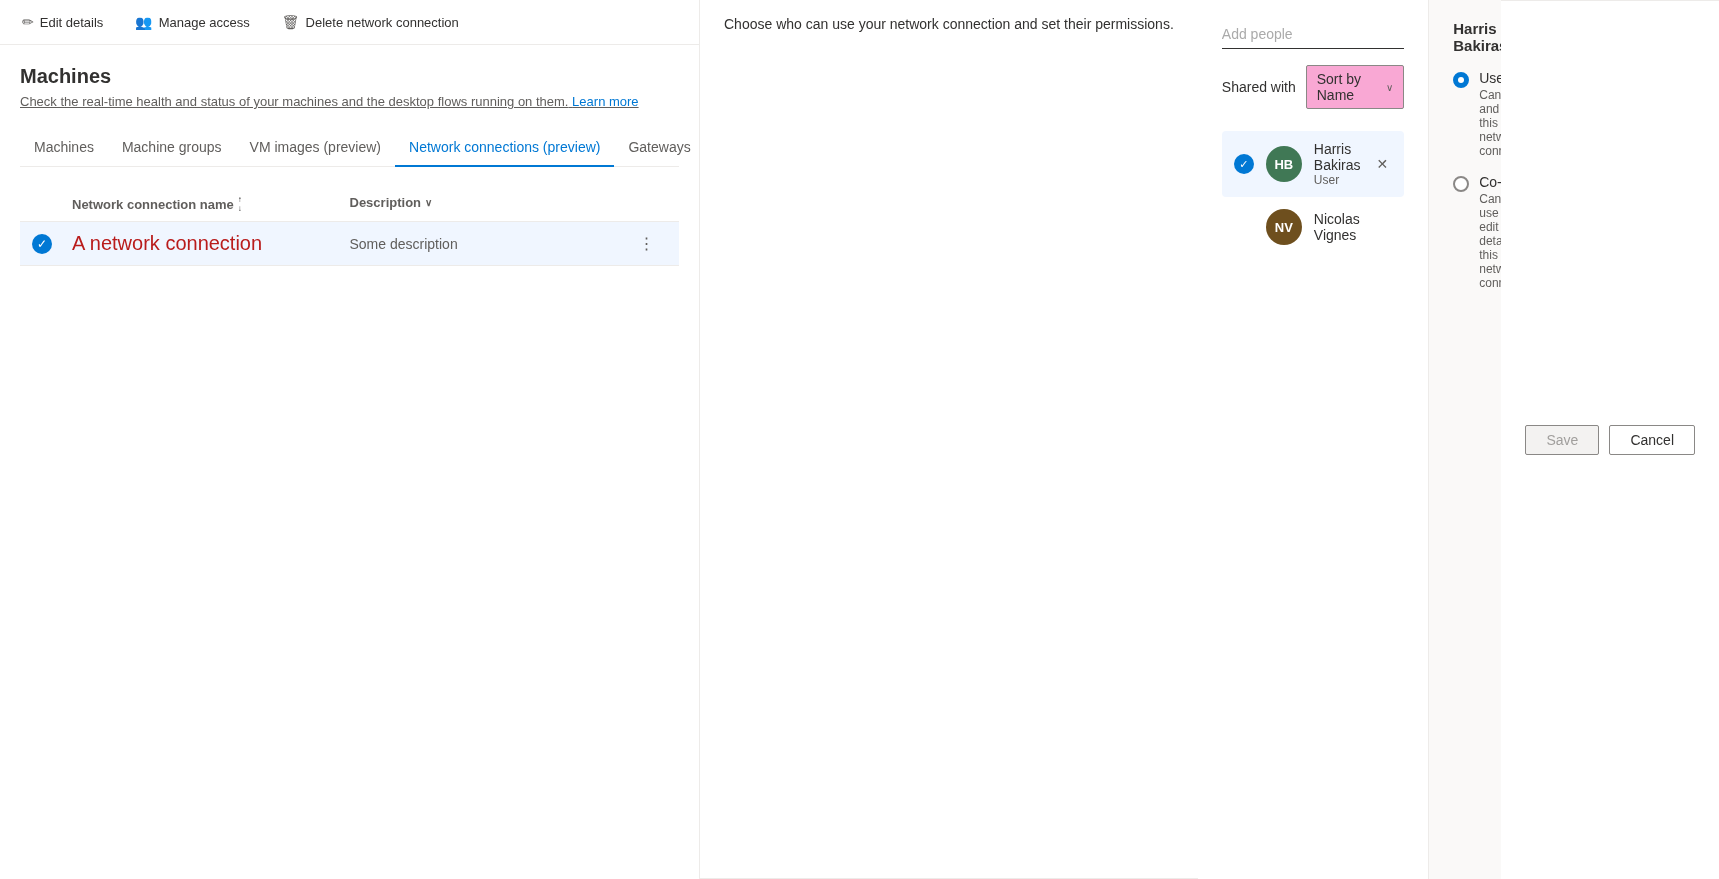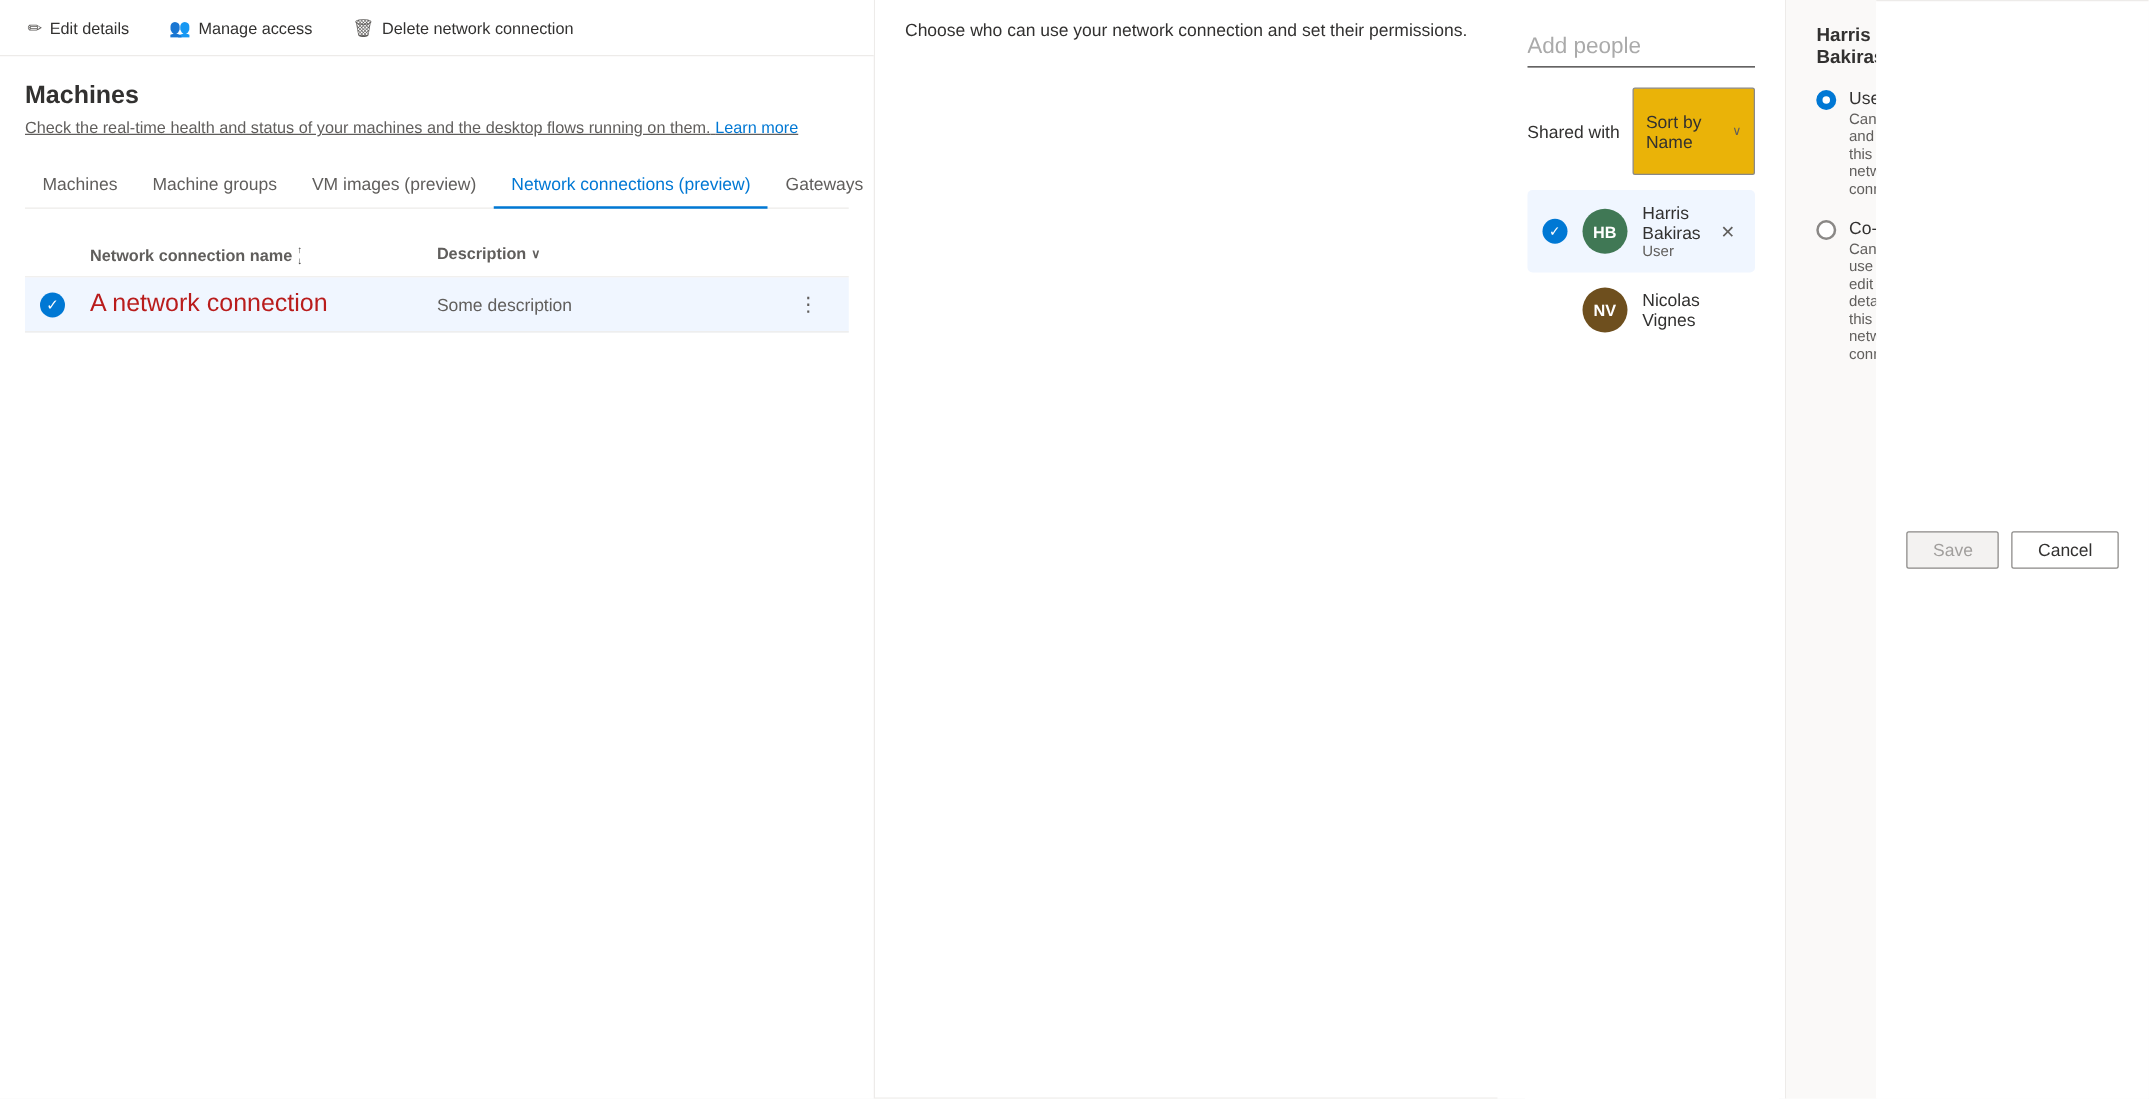--- a/index.html
+++ b/index.html
@@ -134,44 +134,44 @@
       padding: 16px 24px;
       border-bottom: 1px solid #edebe9;
     }
 
     .add-people-input {
       width: 100%;
       border: none;
       border-bottom: 1px solid #323130;
       outline: none;
       padding: 6px 0;
-      font-size: 18px;
+      font-size: 14px;
       margin-bottom: 16px;
       background: transparent;
     }
     .add-people-input::placeholder { color: #aaa; }
 
     .shared-with-row {
       display: flex;
       align-items: center;
       gap: 10px;
-      margin-bottom: 12px;
+      margin-bottom: 22px;
     }
     .shared-with-label { font-size: 14px; color: #323130; white-space: nowrap; }
 
     .sort-select {
       display: flex;
       align-items: center;
       border: 1px solid #8a8886;
       border-radius: 2px;
-      padding: 18px 10px;
+      padding: 5px 10px;
       font-size: 14px;
       cursor: pointer;
       gap: 8px;
-      background: #eab308;
+      background: #f9a8d4;
     }
     .sort-select .chevron { font-size: 10px; color: #605e5c; }
 
     .user-list { display: flex; flex-direction: column; gap: 2px; }
 
     .user-item {
       display: flex;
       align-items: center;
       padding: 10px 12px;
       border-radius: 4px;

